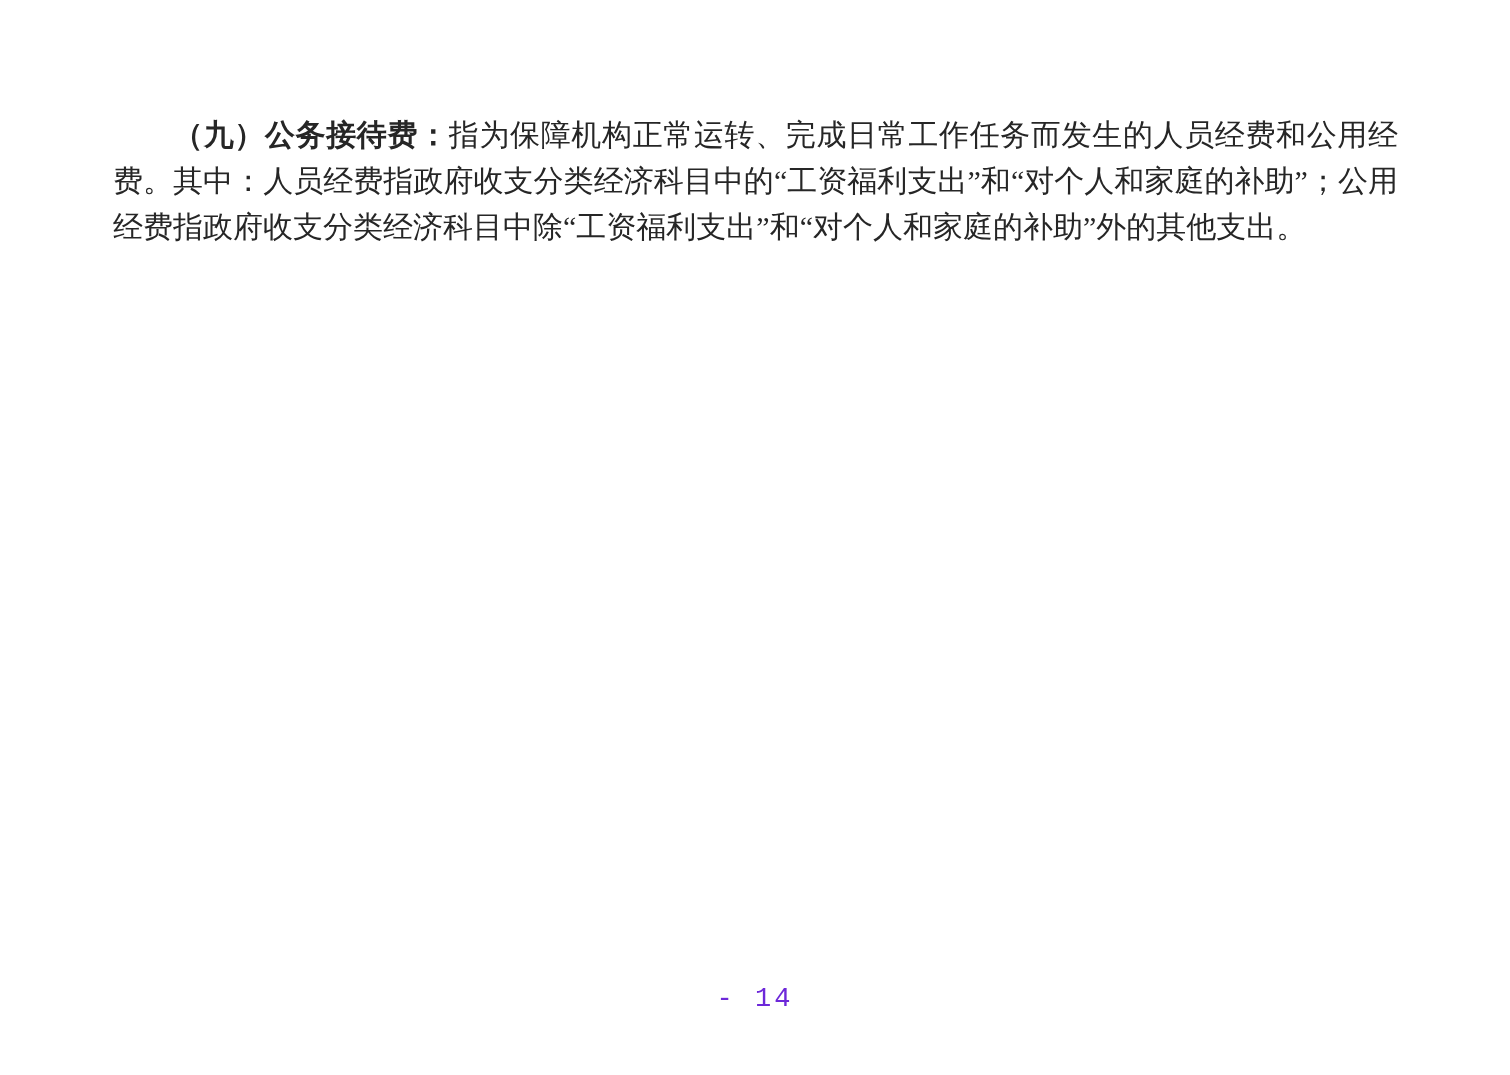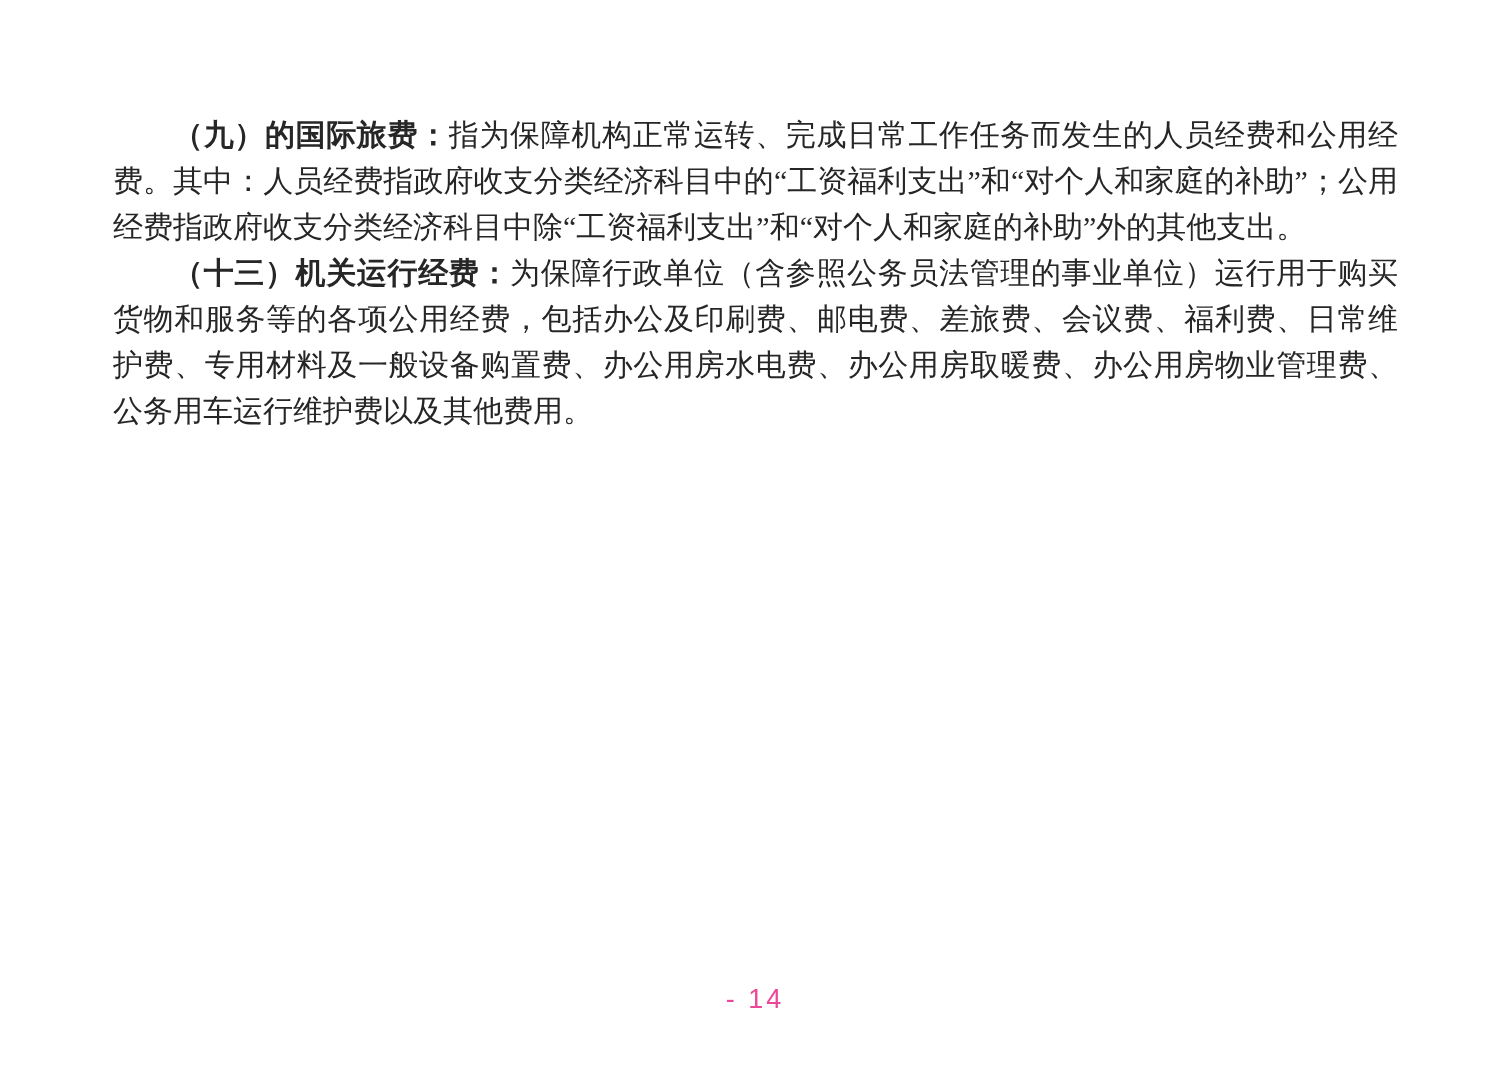--- a/index.html
+++ b/index.html
@@ -35,37 +35,36 @@
     font-weight: 700;
   }
   .footer {
     position: absolute;
     top: 984px;
     left: 0;
     width: 100%;
     text-align: center;
     font-size: 27px;
     letter-spacing: 3px;
-    color: #ec4899;
-    font-family: Liberation Sans, sans-serif;
+    color: #6d28d9;
+    font-family: Liberation Mono, monospace;
   }
 </style>
 </head>
 <body>
 
 <div class="page">
 
   <section class="content">
 
-      <p class="para"><span class="para-label">（九）的国际旅费：</span><span>指为保障机构正常运转、完成日常工作任务而发生的人员经费和公用经费。其中：人员经费指政府收支分类经济科目中的“工资福利支出”和“对个人和家庭的补助”；公用经费指政府收支分类经济科目中除“工资福利支出”和“对个人和家庭的补助”外的其他支出。</span></p>
+      <p class="para"><span class="para-label">（九）公务接待费：</span><span>指为保障机构正常运转、完成日常工作任务而发生的人员经费和公用经费。其中：人员经费指政府收支分类经济科目中的“工资福利支出”和“对个人和家庭的补助”；公用经费指政府收支分类经济科目中除“工资福利支出”和“对个人和家庭的补助”外的其他支出。</span></p>
 
 
 
 
-      <p class="para"><span class="para-label">（十三）机关运行经费：</span><span>为保障行政单位（含参照公务员法管理的事业单位）运行用于购买货物和服务等的各项公用经费，包括办公及印刷费、邮电费、差旅费、会议费、福利费、日常维护费、专用材料及一般设备购置费、办公用房水电费、办公用房取暖费、办公用房物业管理费、公务用车运行维护费以及其他费用。</span></p>
 
     </section>
 
   <footer class="footer">
     <span>- 14</span>
   </footer>
 
 </div>
 
 </body></html>

